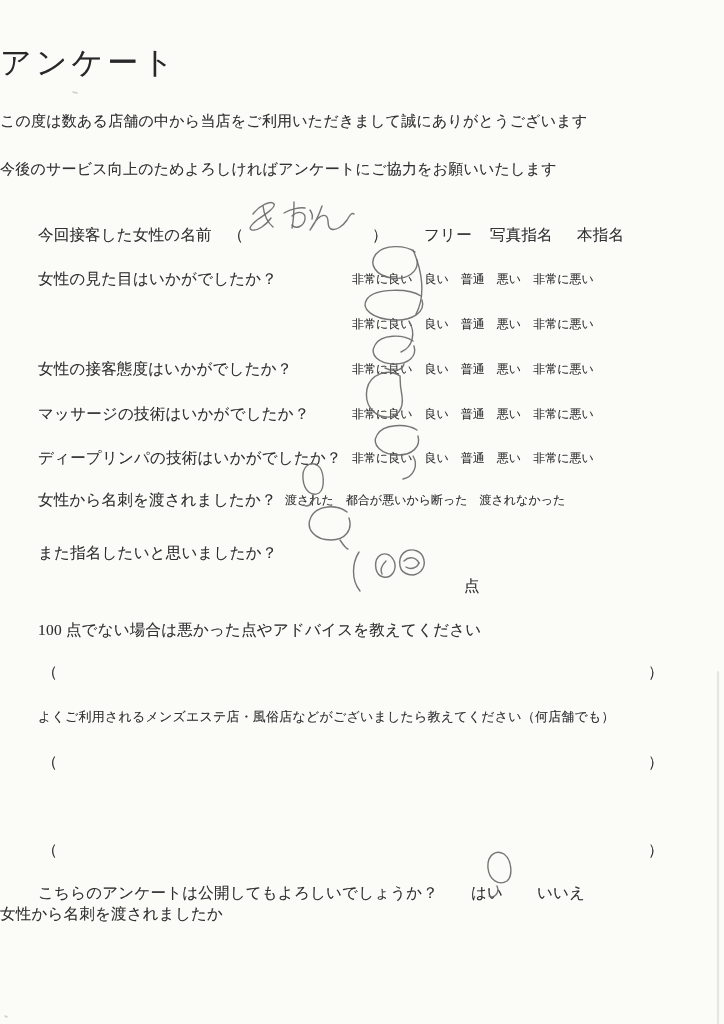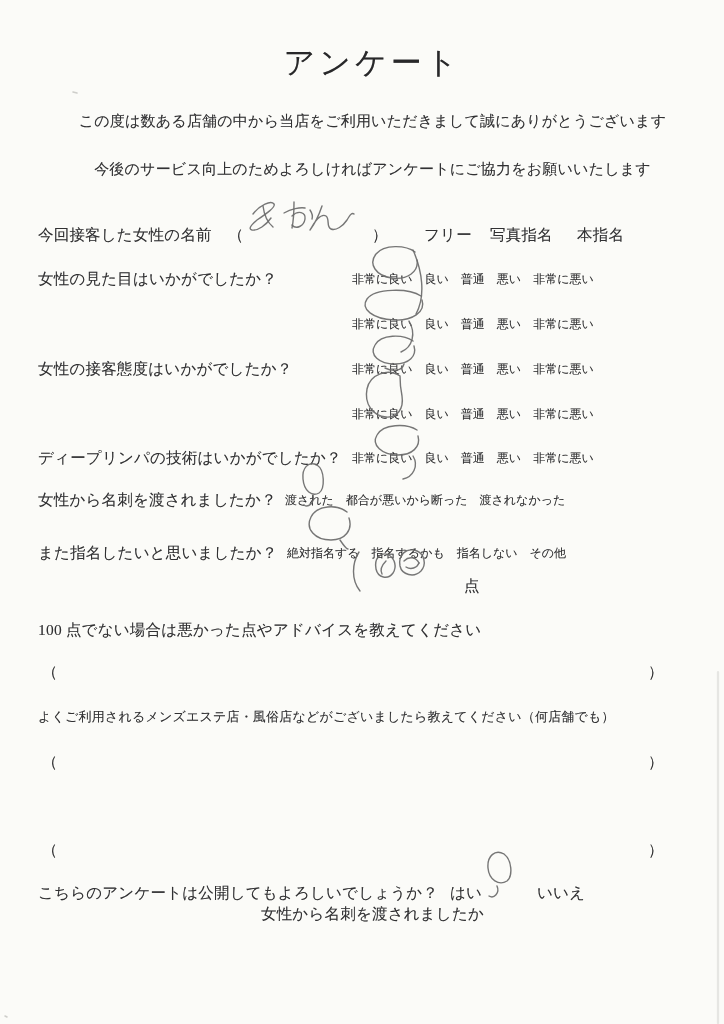--- a/index.html
+++ b/index.html
@@ -7,21 +7,21 @@
     position:relative;width:724px;height:1024px;margin:0 auto;
     background:#fbfbf8;overflow:hidden;
     font-family:"Liberation Serif","DejaVu Serif",serif;
     color:#313133;
   }
   .line{
     position:absolute;white-space:nowrap;
     font-size:15.5px;line-height:22px;letter-spacing:.2px;
     text-shadow:0 0 .6px rgba(60,60,60,.35);
   }
-  .center{left:0;right:0;text-align:center;margin-left:21px;}
+  .center{left:0;right:0;text-align:left;}
   .title{top:52px;font-size:31px;letter-spacing:4px;color:#28282a;}
   .intro1{top:110px;font-size:15px;}
   .intro2{top:158px;font-size:15px;}
   .qrow{left:38px;right:0;margin-top:18px;}
   .abs{position:absolute;top:0;}
   .opts{font-size:12px;letter-spacing:0;}
   .small{font-size:13px;}
   .closing{top:903px;}
   .marks{position:absolute;left:0;top:0;pointer-events:none;}
   .marks path{
@@ -54,35 +54,35 @@
     <span class="abs opts" style="left:314px">非常に良い　良い　普通　悪い　非常に悪い</span>
   </div>
   <div class="line qrow" style="top:295px">
     <span class="abs opts" style="left:314px">非常に良い　良い　普通　悪い　非常に悪い</span>
   </div>
   <div class="line qrow" style="top:340px">
     <span>女性の接客態度はいかがでしたか？</span>
     <span class="abs opts" style="left:314px">非常に良い　良い　普通　悪い　非常に悪い</span>
   </div>
   <div class="line qrow" style="top:385px">
+    <span>マッサージの技術はいかがでしたか？</span>
     <span class="abs opts" style="left:314px">非常に良い　良い　普通　悪い　非常に悪い</span>
   </div>
   <div class="line qrow" style="top:429px">
     <span>ディープリンパの技術はいかがでしたか？</span>
     <span class="abs opts" style="left:314px">非常に良い　良い　普通　悪い　非常に悪い</span>
   </div>
 
   <div class="line qrow" style="top:471px">
     <span>女性から名刺を渡されましたか？</span>
     <span class="abs opts" style="left:247px">渡された　都合が悪いから断った　渡されなかった</span>
   </div>
 
   <div class="line qrow" style="top:524px">
     <span>また指名したいと思いましたか？</span>
-    <span class="abs opts" style="left:249px">絶対指名する　指名するかも　指名しない　その他</span>
   </div>
 
   <div class="line qrow" style="top:557px">
     <span class="abs" style="left:426px">点</span>
   </div>
 
   <div class="line qrow" style="top:601px">100 点でない場合は悪かった点やアドバイスを教えてください</div>
   <div class="line qrow" style="top:643px">
     <span class="abs" style="left:4px">（</span>
     <span class="abs" style="left:610px">）</span>
@@ -94,21 +94,21 @@
     <span class="abs" style="left:610px">）</span>
   </div>
 
   <div class="line qrow" style="top:821px">
     <span class="abs" style="left:4px">（</span>
     <span class="abs" style="left:610px">）</span>
   </div>
 
   <div class="line qrow" style="top:864px">
     <span>こちらのアンケートは公開してもよろしいでしょうか？</span>
-    <span class="abs" style="left:412px">はい</span>
+    <span class="abs" style="left:433px">はい</span>
     <span class="abs" style="left:499px">いいえ</span>
   </div>
 
   <div class="line center closing">女性から名刺を渡されましたか</div>
 
   <svg class="marks" width="724" height="1024" viewBox="0 0 724 1024" aria-hidden="true">
 
     <g aria-label="みおん">
       <path d="M253 214 C260 205 271 200 274 204 C276 207 266 214 257 220 C251 225 248 229 252 230 C258 231 266 225 271 218"></path>
       <path d="M263 206 C264 214 267 222 273 227"></path>

